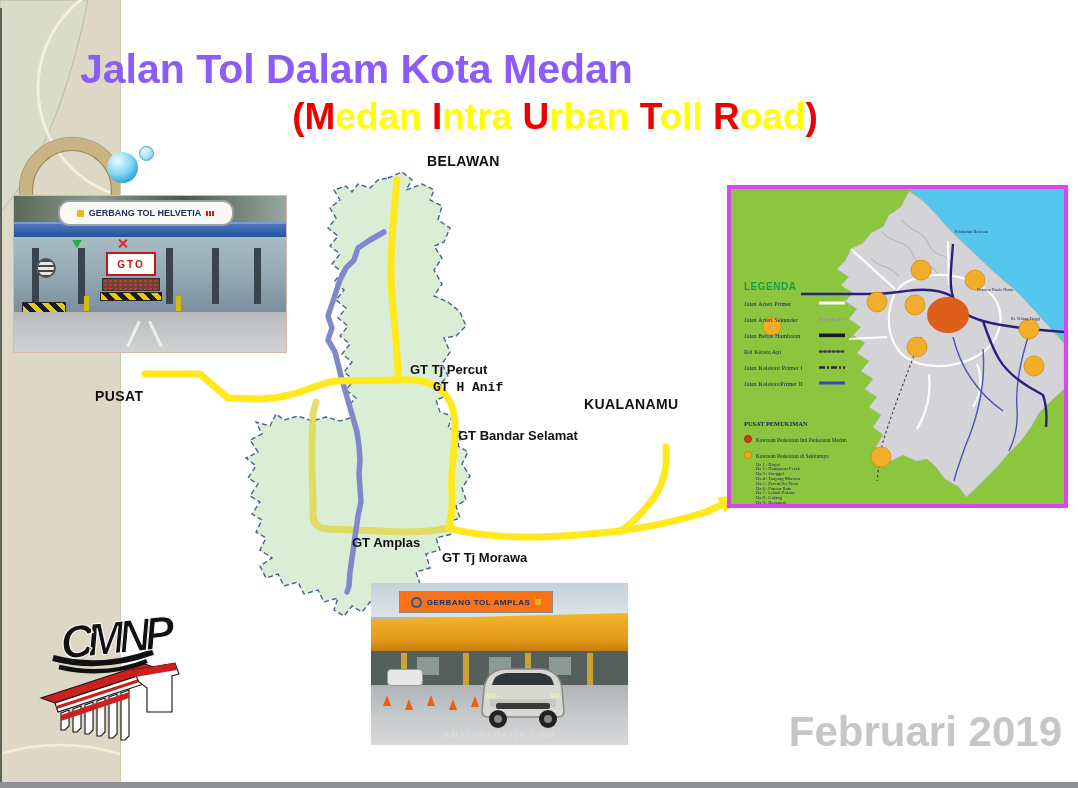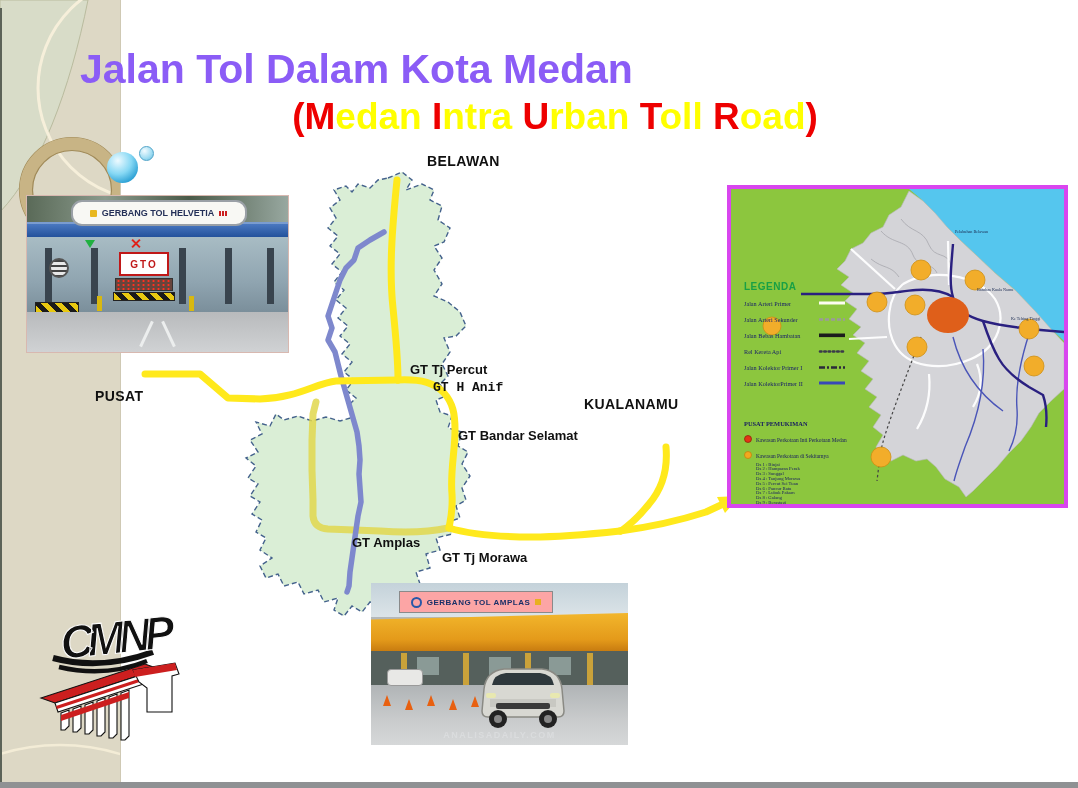--- a/index.html
+++ b/index.html
@@ -27,22 +27,22 @@
   .lbl-gate{font-size:13px;}
   .lbl-belawan{left:427px;top:153px;}
   .lbl-binjai{left:95px;top:388px;}
   .lbl-kualanamu{left:584px;top:396px;}
   .lbl-tjmulia{left:410px;top:362px;}
   .lbl-hanif{left:433px;top:380px;font-family:Liberation Mono, monospace;}
   .lbl-bandarselamat{left:458px;top:428px;}
   .lbl-amplas{left:352px;top:535px;}
   .lbl-tjmorawa{left:442px;top:550px;}
   
-  .photo-h{position:absolute;left:27px;top:196px;width:245px;height:156px;overflow:hidden;
-           background:#8fa4b0;box-shadow:0 0 0 1px #d8b8b0;padding-left:16px;}
+  .photo-h{position:absolute;left:14px;top:196px;width:272px;height:156px;overflow:hidden;
+           background:#8fa4b0;box-shadow:0 0 0 1px #d8b8b0;}
   .hp-top{position:absolute;left:0;top:0;width:100%;height:28px;
           background:linear-gradient(90deg,#5a6a58,#8a9a8c 30%,#4a5a48 62%,#98a8a0);}
   .hp-gantry{position:absolute;left:0;top:26px;width:100%;height:15px;
           background:linear-gradient(#4a78c0,#1e4c96);border-top:2px solid #7a9cd0;}
   .hp-sign{position:absolute;left:44px;top:4px;width:172px;height:22px;border-radius:11px;
           border:2px solid #9aa0a6;background:#f8f8f4;display:flex;align-items:center;
           justify-content:center;gap:5px;font-size:9px;font-weight:bold;color:#243058;}
   .hp-ic-y{width:7px;height:7px;background:#e8b820;border-radius:1px;}
   .hp-ic-r{width:9px;height:5px;background:repeating-linear-gradient(90deg,#cc2020 0 2px,#f8f8f4 2px 3px);}
   .hp-arrow{position:absolute;left:58px;top:44px;width:0;height:0;
@@ -65,21 +65,21 @@
           border:2px solid #555;background:repeating-linear-gradient(180deg,#444 0 2px,#e8e8e8 2px 5px);}
   .hp-road{position:absolute;left:0;top:116px;width:100%;height:40px;
           background:linear-gradient(#b8babc,#d0d2d4);}
   .hp-chev{position:absolute;top:124px;width:3px;height:28px;background:#eceeee;}
   .hp-post{position:absolute;top:100px;width:5px;height:15px;background:#d8b810;}
   
   .legend-map{position:absolute;left:727px;top:185px;width:333px;height:315px;border:4px solid #d946ef;}
   
   .photo-a{position:absolute;left:371px;top:583px;width:257px;height:162px;overflow:hidden;background:#b4b8ba;}
   .ap-sky{position:absolute;left:0;top:0;width:100%;height:34px;background:linear-gradient(#c4d2da,#dce4e8);}
-  .ap-sign{position:absolute;left:28px;top:8px;width:152px;height:20px;background:#fca5a5;border:1px solid #8a8a8a;
+  .ap-sign{position:absolute;left:28px;top:8px;width:152px;height:20px;background:#f97316;border:1px solid #8a8a8a;
           display:flex;align-items:center;justify-content:center;gap:5px;font-size:8px;font-weight:bold;
           color:#1a3068;letter-spacing:0.5px;}
   .ap-ic-b{width:7px;height:7px;border:2px solid #2858a8;border-radius:50%;}
   .ap-ic-y{width:6px;height:6px;background:#e8b020;}
   .ap-canopy{position:absolute;left:0;top:30px;width:100%;height:38px;
           background:linear-gradient(#f2b62c,#e49a1a 70%,#c87c10);
           clip-path:polygon(0 16%,100% 0,100% 100%,0 100%);border-bottom:3px solid #8a5808;}
   .ap-under{position:absolute;left:0;top:68px;width:100%;height:34px;background:#55605c;}
   .ap-pillar{position:absolute;top:70px;width:6px;height:32px;background:#caa23a;}
   .ap-booth{position:absolute;top:74px;width:22px;height:18px;background:#8a9a96;}
@@ -302,14 +302,15 @@
       <path d="M26,109 l8,-3 0,16 -4,4 -4,0 Z" fill="#fff"></path>
       <path d="M38,105 l8,-3 0,22 -4,4 -4,0 Z" fill="#fff"></path>
       <path d="M50,101 l8,-3 0,28 -4,4 -4,0 Z" fill="#fff"></path>
       <path d="M62,97 l8,-3 0,34 -4,4 -4,0 Z" fill="#fff"></path>
       <path d="M74,93 l8,-3 0,40 -4,4 -4,0 Z" fill="#fff"></path>
       <path d="M86,89 l8,-3 0,46 -4,4 -4,0 Z" fill="#fff"></path>
       <polygon points="26,111 94,88 94,94 26,117" fill="#cc1f1f" stroke="none"></polygon>
     </g>
   </svg>
 
+  <div class="date">Februari 2019</div>
   <div class="bottom-bar"></div>
 </div>
 
 </body></html>

